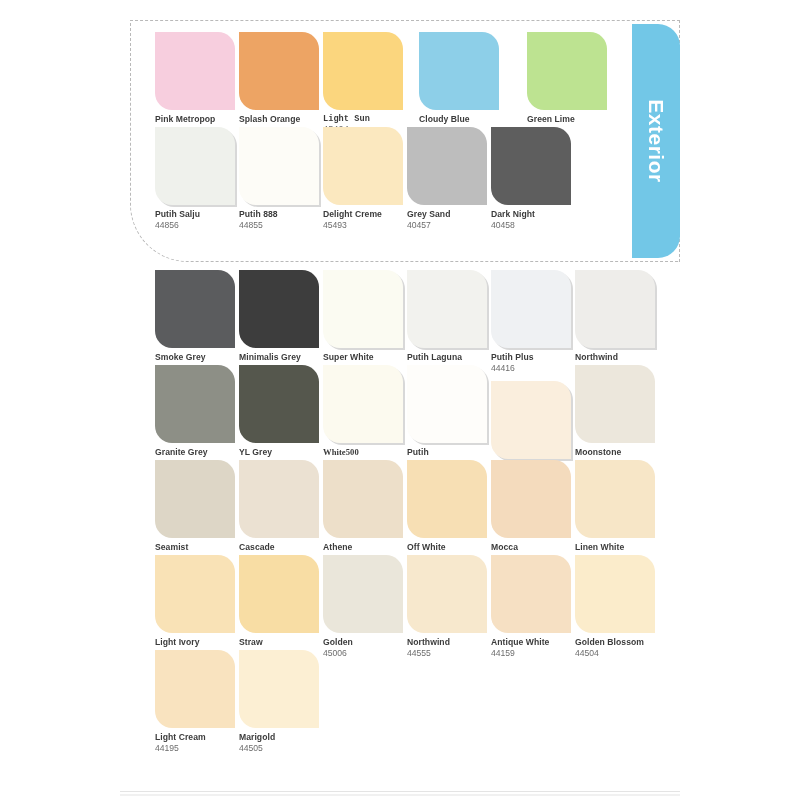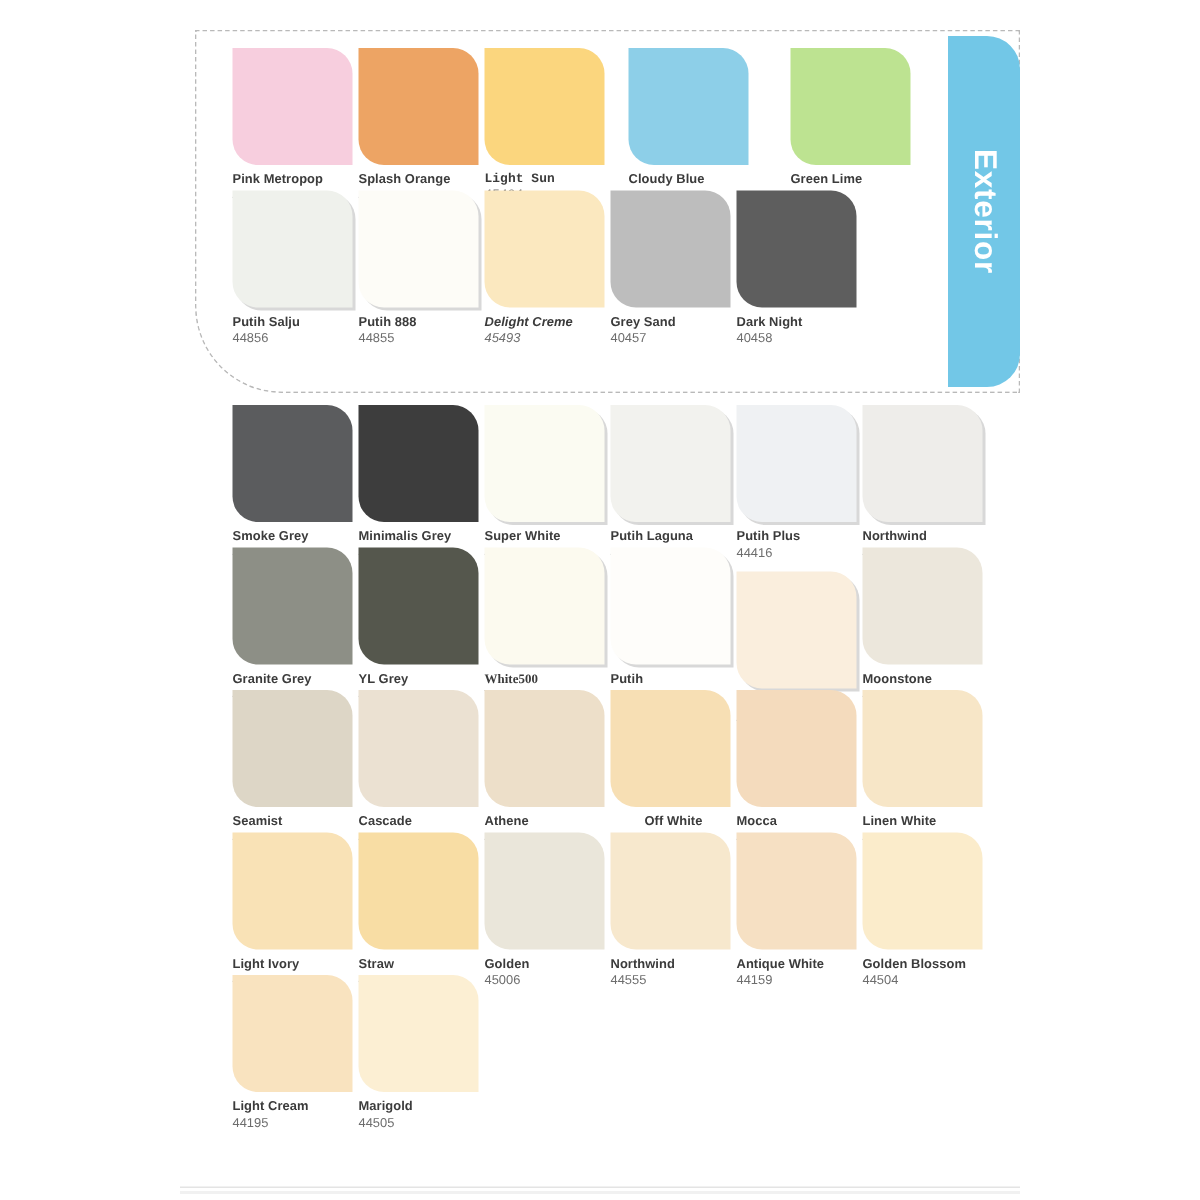--- a/index.html
+++ b/index.html
@@ -167,21 +167,21 @@
         <div class="swatch-cell" style="left: 0px;">
           <div class="swatch-chip light" style="background: rgb(239, 241, 236);"></div>
           <div class="swatch-name">Putih Salju</div>
           <div class="swatch-code">44856</div>
         </div>
         <div class="swatch-cell" style="left: 84px;">
           <div class="swatch-chip light" style="background: rgb(253, 252, 247);"></div>
           <div class="swatch-name">Putih 888</div>
           <div class="swatch-code">44855</div>
         </div>
-        <div class="swatch-cell" style="left: 168px; font-style: italic;">
+        <div class="swatch-cell" style="left: 168px;">
           <div class="swatch-chip" style="background: rgb(251, 232, 191);"></div>
           <div class="swatch-name">Delight Creme</div>
           <div class="swatch-code">45493</div>
         </div>
         <div class="swatch-cell" style="left: 252px;">
           <div class="swatch-chip" style="background: rgb(189, 189, 189);"></div>
           <div class="swatch-name">Grey Sand</div>
           <div class="swatch-code">40457</div>
         </div>
         <div class="swatch-cell" style="left: 336px;">
@@ -266,21 +266,21 @@
         <div class="swatch-cell" style="left: 84px;">
           <div class="swatch-chip" style="background: rgb(235, 225, 210);"></div>
           <div class="swatch-name">Cascade</div>
           <div class="swatch-code">40553</div>
         </div>
         <div class="swatch-cell" style="left: 168px;">
           <div class="swatch-chip" style="background: rgb(237, 223, 201);"></div>
           <div class="swatch-name">Athene</div>
           <div class="swatch-code">44132</div>
         </div>
-        <div class="swatch-cell" style="left: 252px; text-align: center;">
+        <div class="swatch-cell" style="left: 252px;">
           <div class="swatch-chip" style="background: rgb(247, 223, 180);"></div>
           <div class="swatch-name">Off White</div>
           <div class="swatch-code">44197</div>
         </div>
         <div class="swatch-cell" style="left: 336px;">
           <div class="swatch-chip" style="background: rgb(244, 219, 189);"></div>
           <div class="swatch-name">Mocca</div>
           <div class="swatch-code">46105</div>
         </div>
         <div class="swatch-cell" style="left: 420px;">

